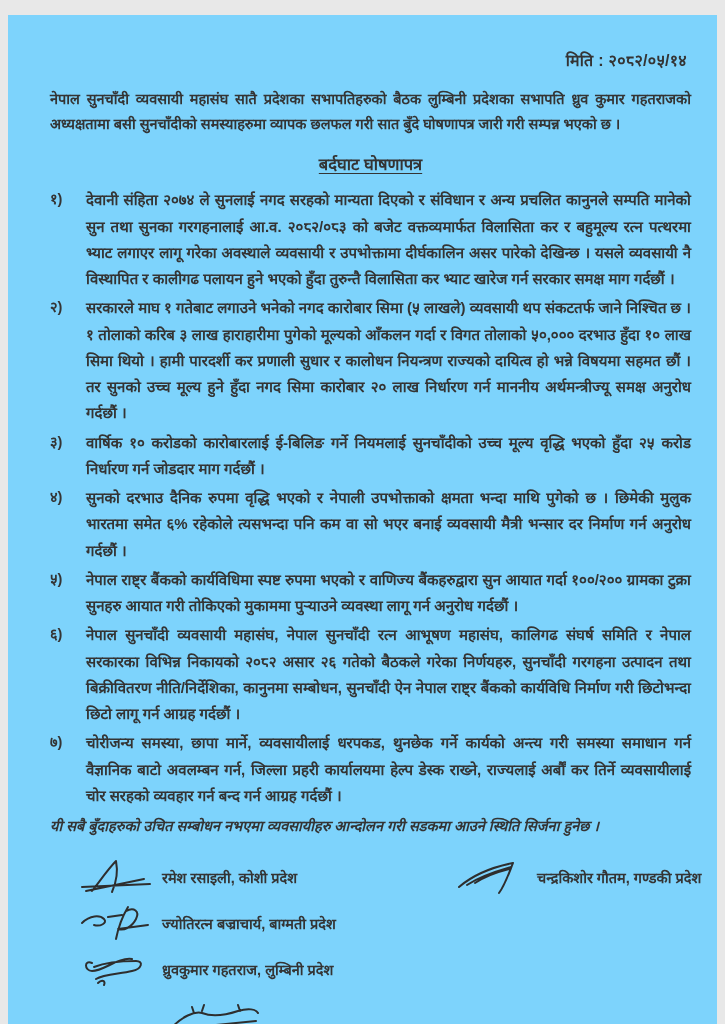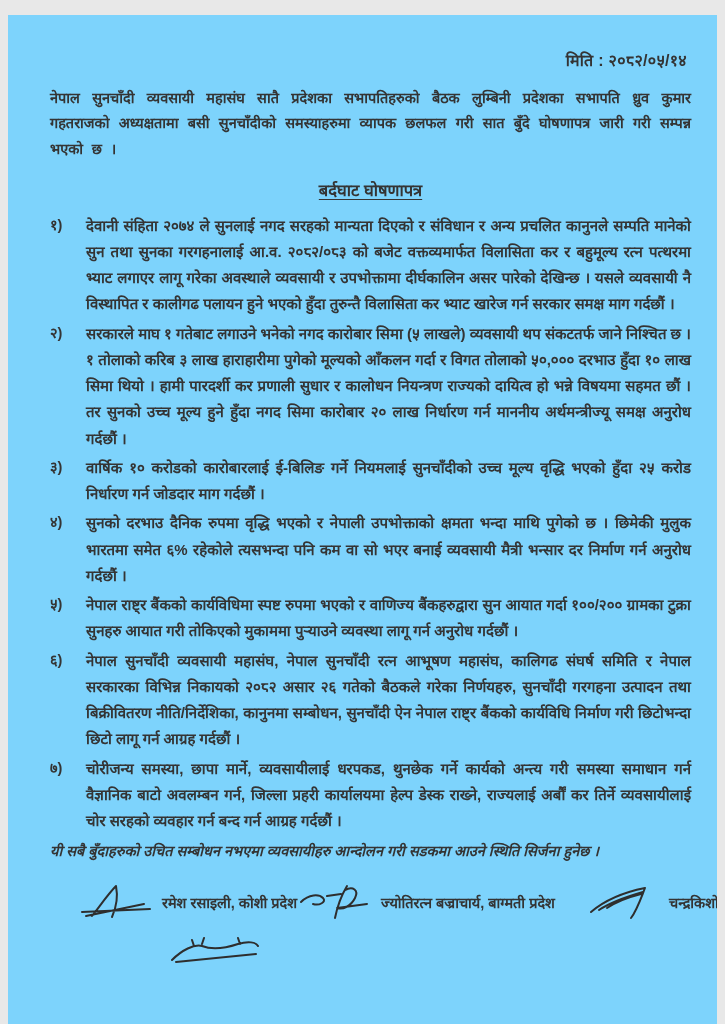--- a/index.html
+++ b/index.html
@@ -19,21 +19,20 @@
     text-align:right;
     font-size:16px;
     letter-spacing:.3px;
     padding-right:4px;
     margin-bottom:16px;
   }
   .intro{
     font-size:14.5px;
     line-height:1.75;
     text-align:justify;
-    font-family:Liberation Mono, monospace;
   }
   .doc-title{
     text-align:center;
     font-size:16.5px;
     margin:10px 0 12px 0;
     text-decoration:underline;
     text-underline-offset:3px;
   }
   .points{margin:0;}
   .point{
@@ -60,21 +59,21 @@
     font-style:italic;
   }
   .thanks{
     font-size:14.5px;
     line-height:1.6;
   }
   .signatures{
     margin-top:10px;
     display:flex;
   }
-  .sig-col{display:flex;flex-direction:row;}
+  .sig-col{display:flex;flex-direction:column;}
   .sig-col-left{flex:0 0 345px;padding-left:28px;}
   .sig-col-right{flex:1;padding-left:30px;}
   .sig-row{
     display:flex;
     align-items:center;
     height:46px;
     gap:6px;
   }
   .sig-mark{flex:0 0 auto;}
   .sig-mark svg{display:block;}
@@ -148,20 +147,28 @@
         <span class="sig-name">रमेश रसाइली, कोशी प्रदेश</span>
       </div>
       <div class="sig-row">
         <span class="sig-mark">
           <svg width="78" height="40" viewBox="0 0 78 40">
               <path class="ink" d="M4 20 C12 12 22 12 26 16 C30 20 22 24 16 22 M30 14 L44 12 M50 4 C44 14 40 26 38 36 M48 8 C56 4 62 8 58 16 C54 24 46 28 40 26 M40 26 L70 22"></path>
             </svg>
         </span>
         <span class="sig-name">ज्योतिरत्न बज्राचार्य, बाग्मती प्रदेश</span>
       </div>
+      <div class="sig-row">
+        <span class="sig-mark">
+          <svg width="78" height="40" viewBox="0 0 78 40">
+              <path class="ink" d="M14 14 C6 10 6 22 14 22 C26 22 40 8 54 10 M16 18 C26 14 44 12 58 12 C66 12 64 20 54 22 C42 25 26 25 18 30 M20 34 C24 30 28 32 26 36"></path>
+            </svg>
+        </span>
+        <span class="sig-name">ध्रुवकुमार गहतराज, लुम्बिनी प्रदेश</span>
+      </div>
     </div>
     <div class="sig-col sig-col-right">
       <div class="sig-row">
         <span class="sig-mark">
           <svg width="78" height="40" viewBox="0 0 78 40">
               <path class="ink" d="M6 30 C20 18 40 10 60 6 M14 28 C26 20 44 14 58 10 M22 26 C34 18 48 14 56 12 M60 6 C56 16 52 28 46 36"></path>
             </svg>
         </span>
         <span class="sig-name">चन्द्रकिशोर गौतम, गण्डकी प्रदेश</span>
       </div>

